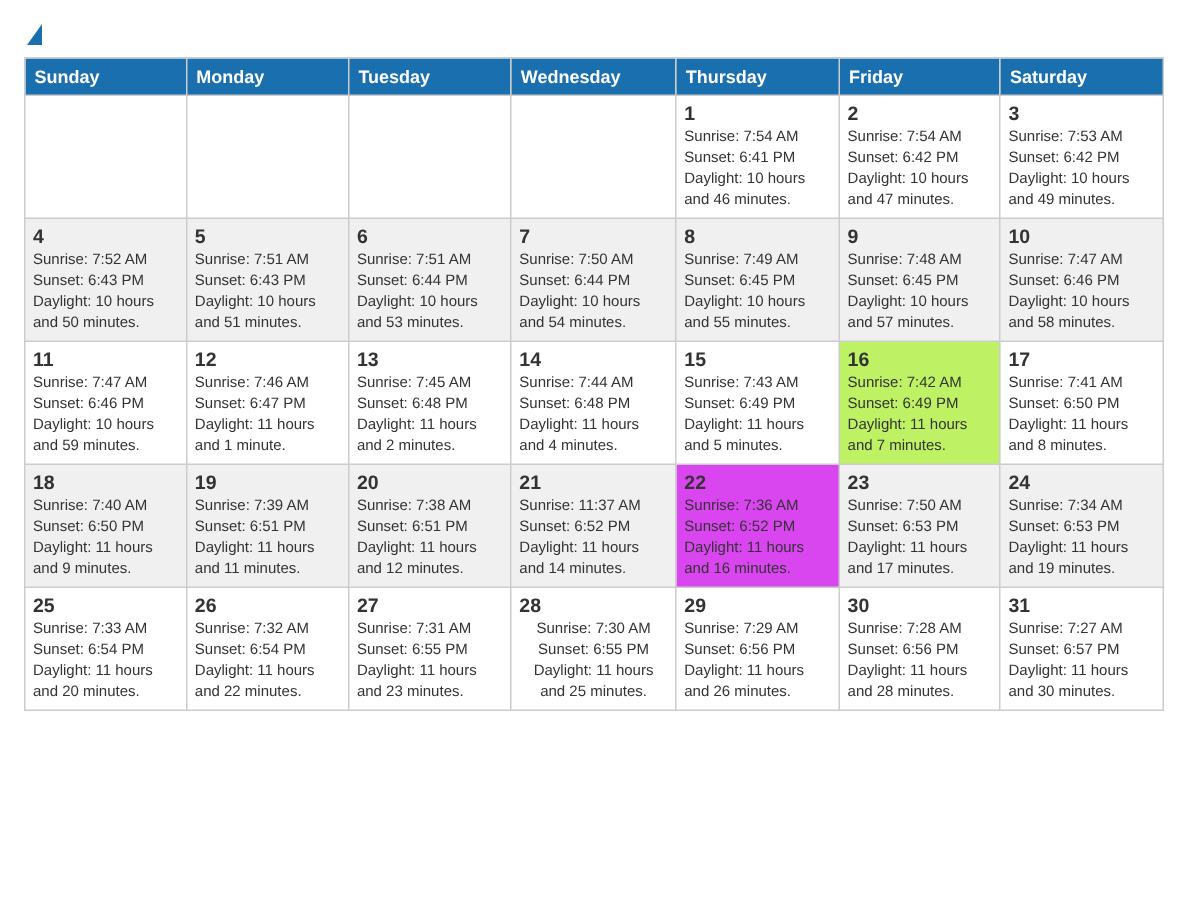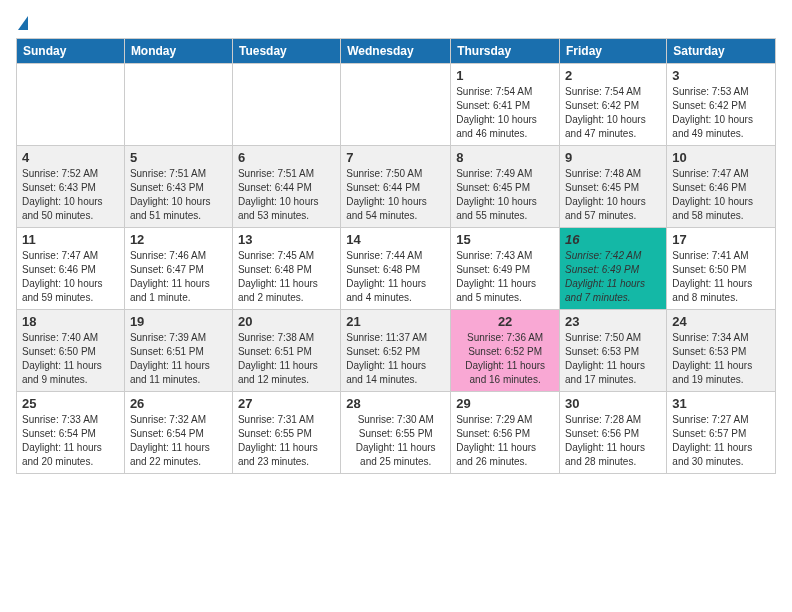--- a/index.html
+++ b/index.html
@@ -222,21 +222,21 @@
           <div class="day-info" style="white-space: pre-line;">Sunrise: 7:44 AM
 Sunset: 6:48 PM
 Daylight: 11 hours and 4 minutes.</div>
         </td>
         <td style="background: rgb(255, 255, 255);">
           <div class="day-number">15</div>
           <div class="day-info" style="white-space: pre-line;">Sunrise: 7:43 AM
 Sunset: 6:49 PM
 Daylight: 11 hours and 5 minutes.</div>
         </td>
-        <td style="background: #14b8a6; font-style: italic;">
+        <td style="background: #bef264;">
           <div class="day-number">16</div>
           <div class="day-info" style="white-space: pre-line;">Sunrise: 7:42 AM
 Sunset: 6:49 PM
 Daylight: 11 hours and 7 minutes.</div>
         </td>
         <td style="background: rgb(255, 255, 255);">
           <div class="day-number">17</div>
           <div class="day-info" style="white-space: pre-line;">Sunrise: 7:41 AM
 Sunset: 6:50 PM
 Daylight: 11 hours and 8 minutes.</div>
@@ -260,21 +260,21 @@
           <div class="day-info" style="white-space: pre-line;">Sunrise: 7:38 AM
 Sunset: 6:51 PM
 Daylight: 11 hours and 12 minutes.</div>
         </td>
         <td style="background: rgb(240, 240, 240);">
           <div class="day-number">21</div>
           <div class="day-info" style="white-space: pre-line;">Sunrise: 11:37 AM
 Sunset: 6:52 PM
 Daylight: 11 hours and 14 minutes.</div>
         </td>
-        <td style="background: #f9a8d4; text-align: center;">
+        <td style="background: #d946ef;">
           <div class="day-number">22</div>
           <div class="day-info" style="white-space: pre-line;">Sunrise: 7:36 AM
 Sunset: 6:52 PM
 Daylight: 11 hours and 16 minutes.</div>
         </td>
         <td style="background: rgb(240, 240, 240); margin-top: 38px;">
           <div class="day-number">23</div>
           <div class="day-info" style="white-space: pre-line;">Sunrise: 7:50 AM
 Sunset: 6:53 PM
 Daylight: 11 hours and 17 minutes.</div>

